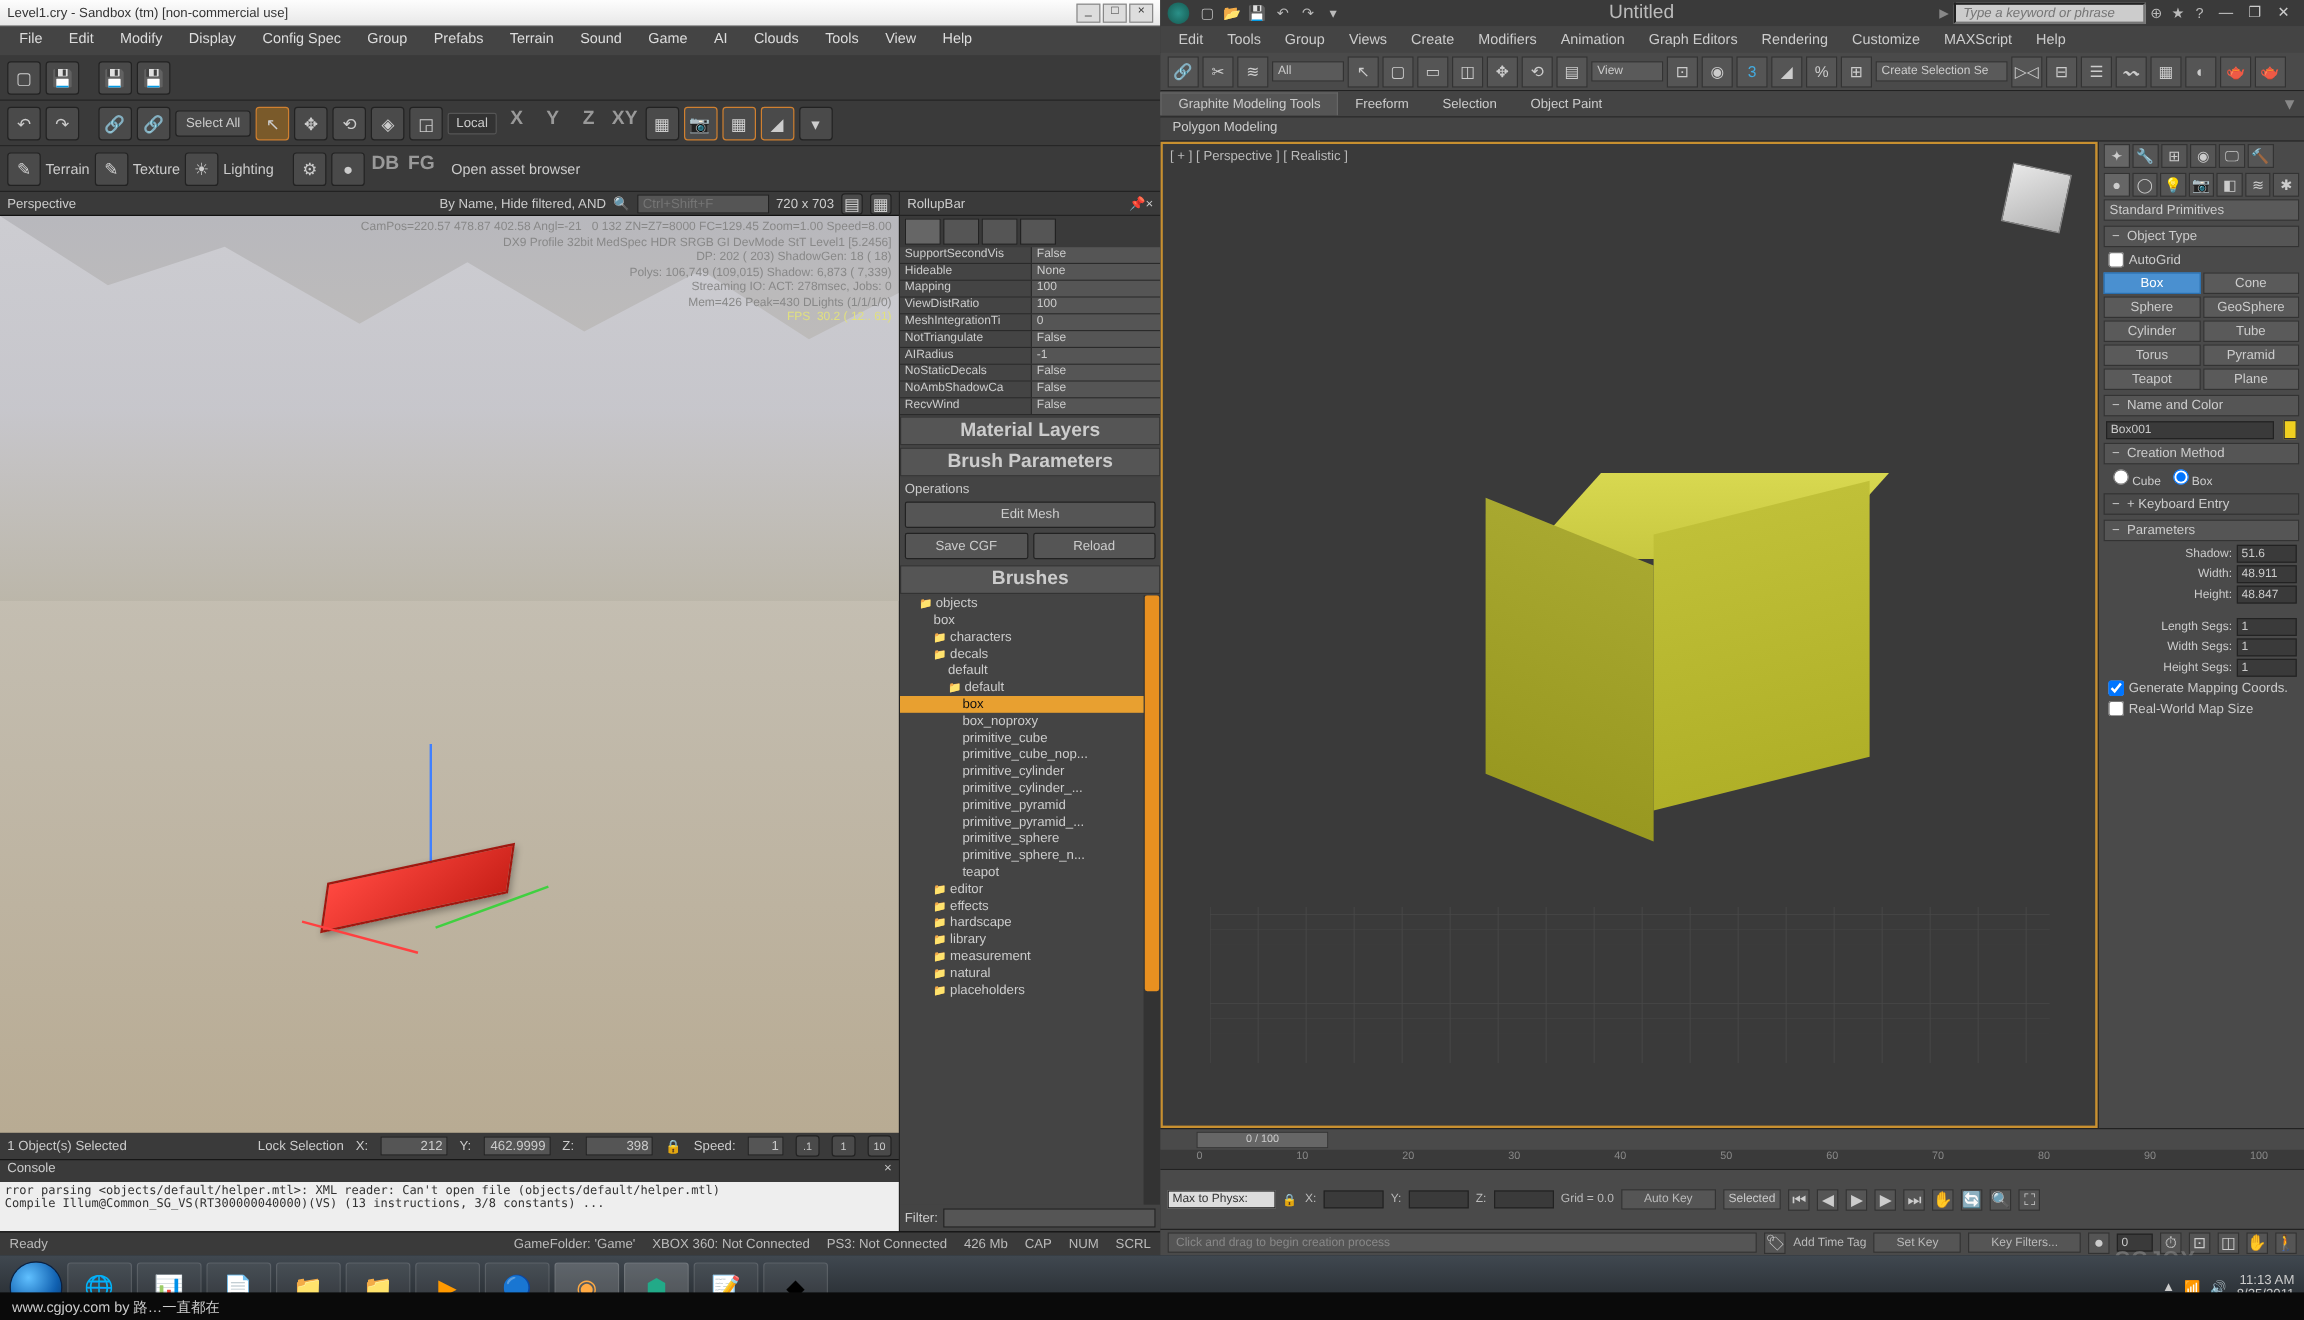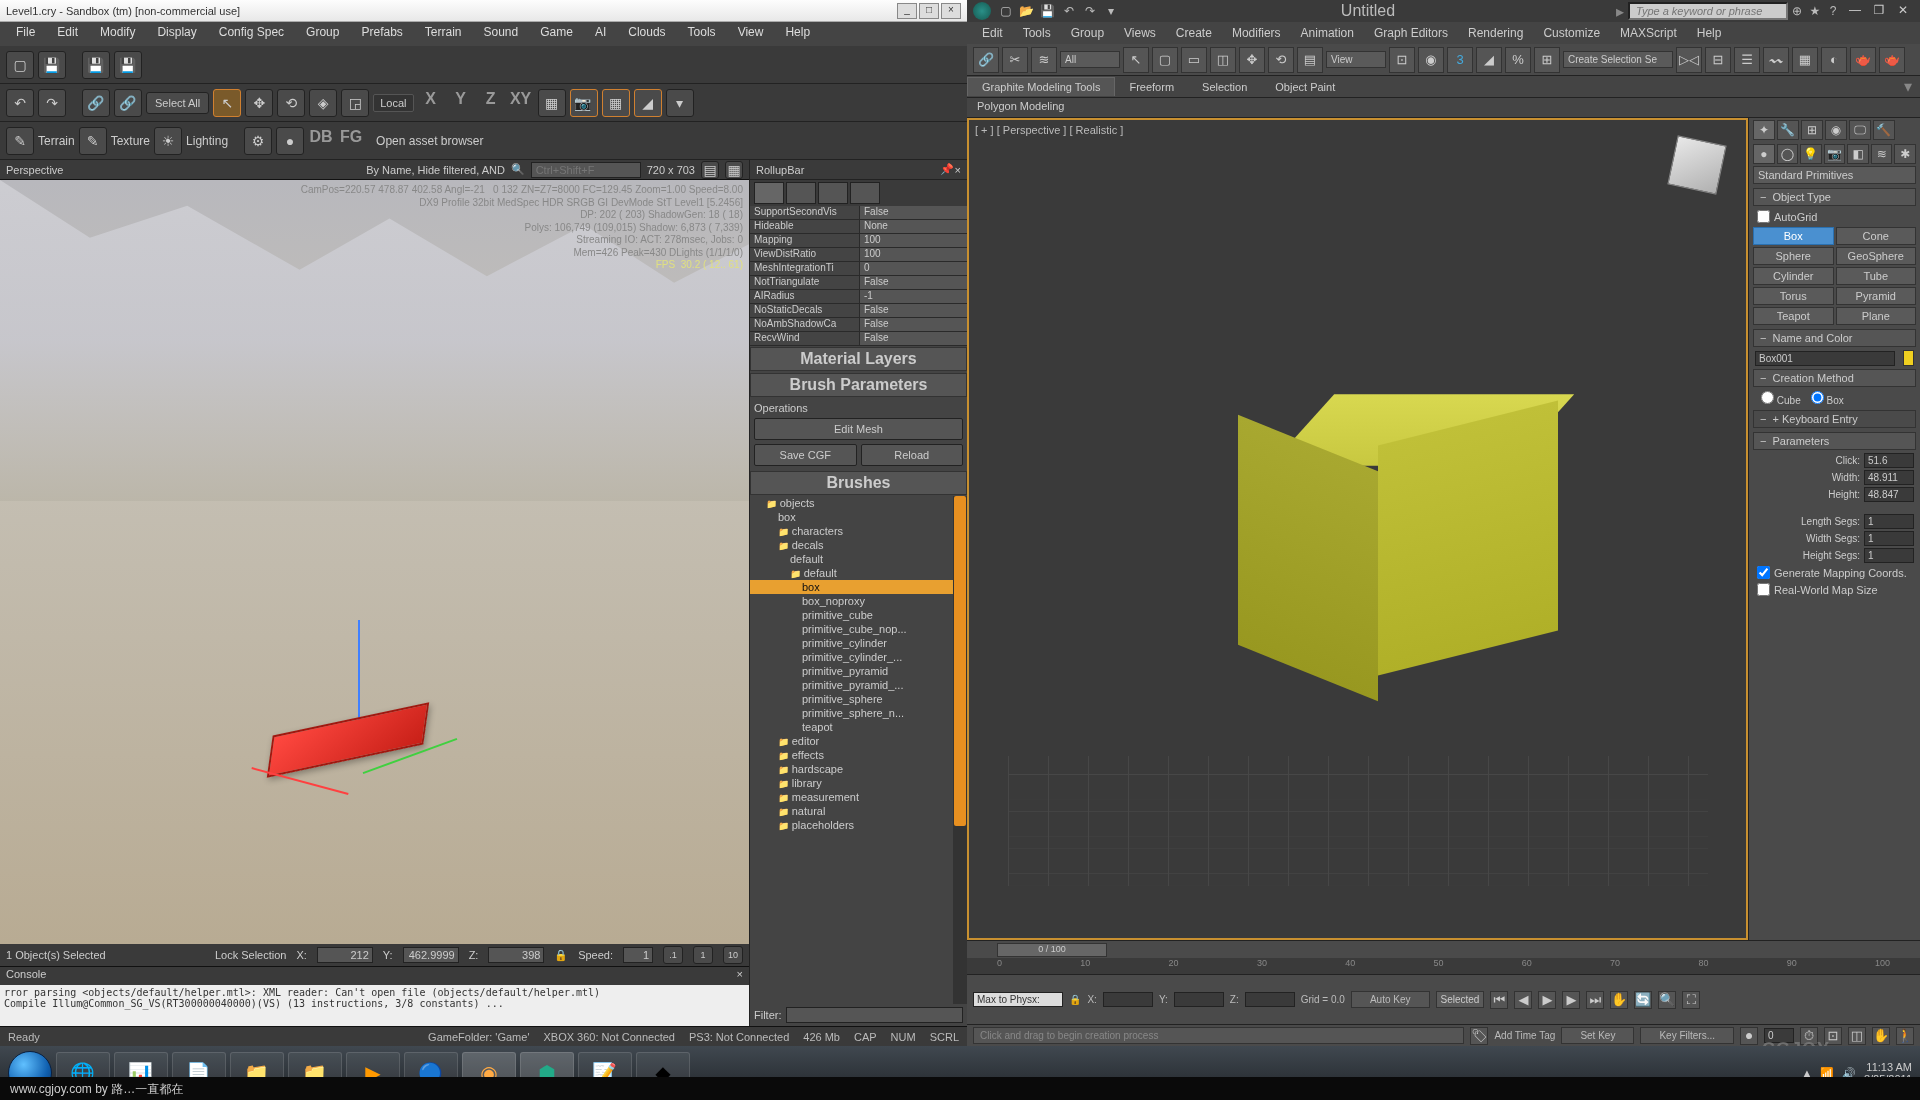--- a/index.html
+++ b/index.html
@@ -521,21 +521,21 @@
           <div class="color-swatch"></div>
         </div>
       <div class="cmd-section-header">Creation Method</div>
       <div class="radio-row">
         <label><input type="radio" name="cm" style=""> <span>Cube</span></label>
         <label><input type="radio" name="cm" checked="" style=""> <span>Box</span></label>
       </div>
       <div class="cmd-section-header" style="background:#4a4a4a">+&nbsp;<span>Keyboard Entry</span></div>
       <div class="cmd-section-header">Parameters</div>
       <div class="cmd-field">
-          <span class="cmd-label">Click:</span>
+          <span class="cmd-label">Shadow:</span>
           <input class="cmd-input" value="51.6" style="">
         </div>
       <div class="cmd-field">
           <span class="cmd-label">Width:</span>
           <input class="cmd-input" value="48.911" style="">
         </div>
       <div class="cmd-field">
           <span class="cmd-label">Height:</span>
           <input class="cmd-input" value="48.847" style="">
         </div>

